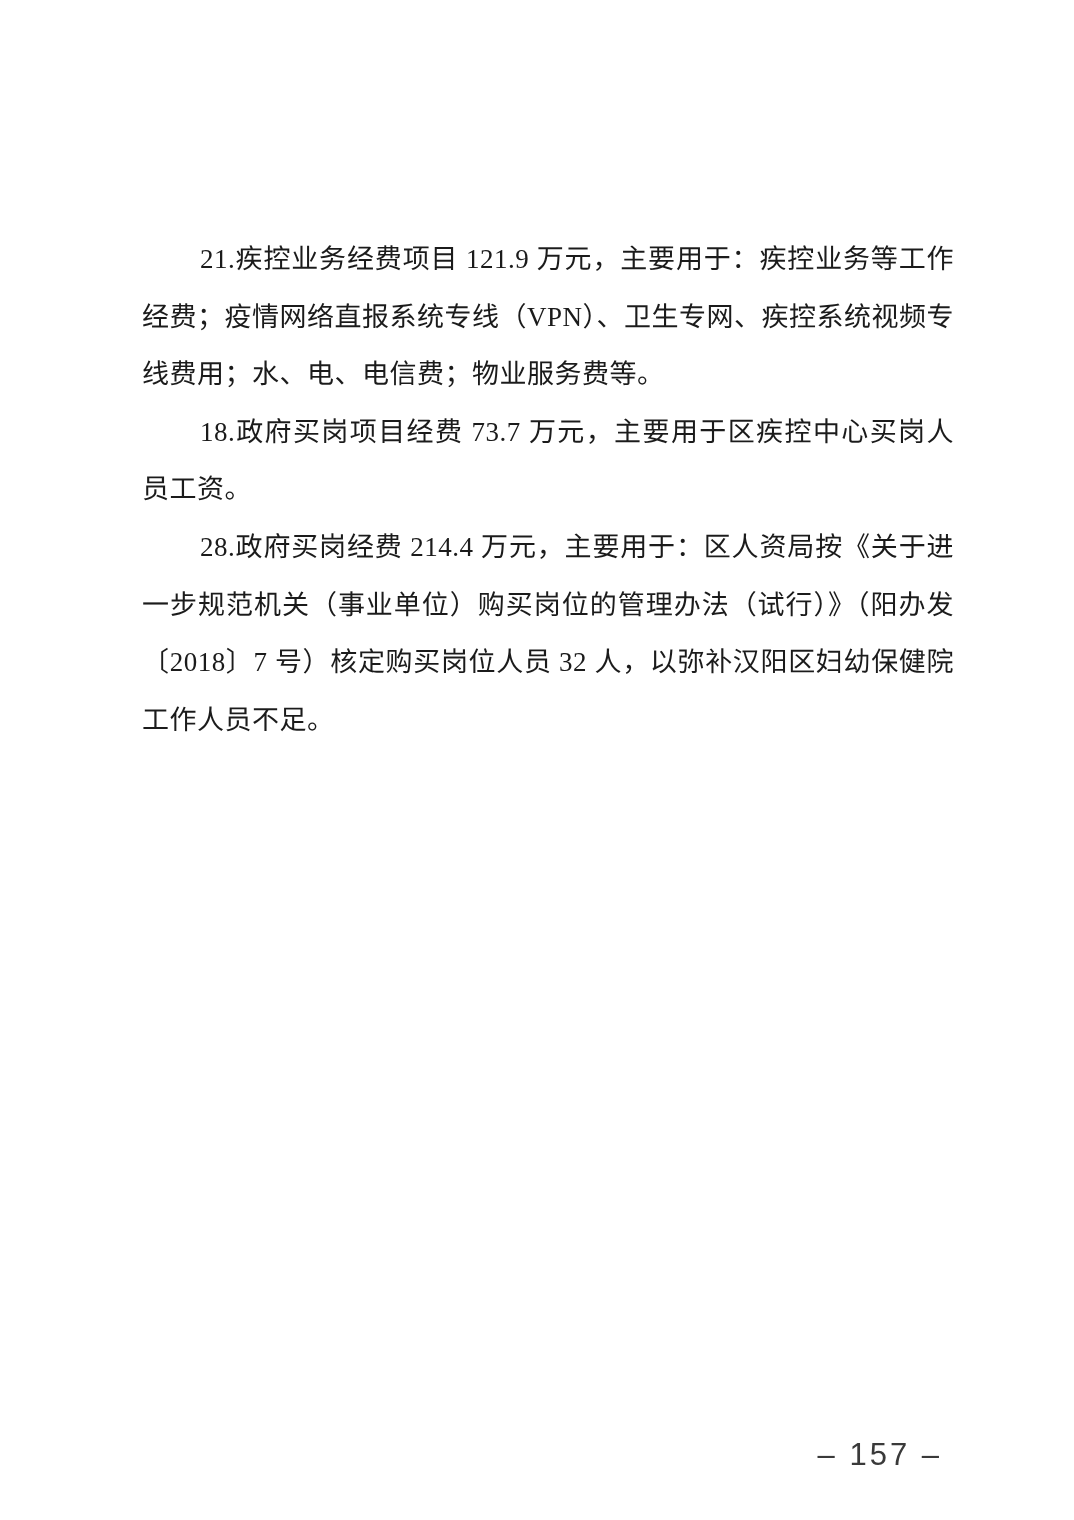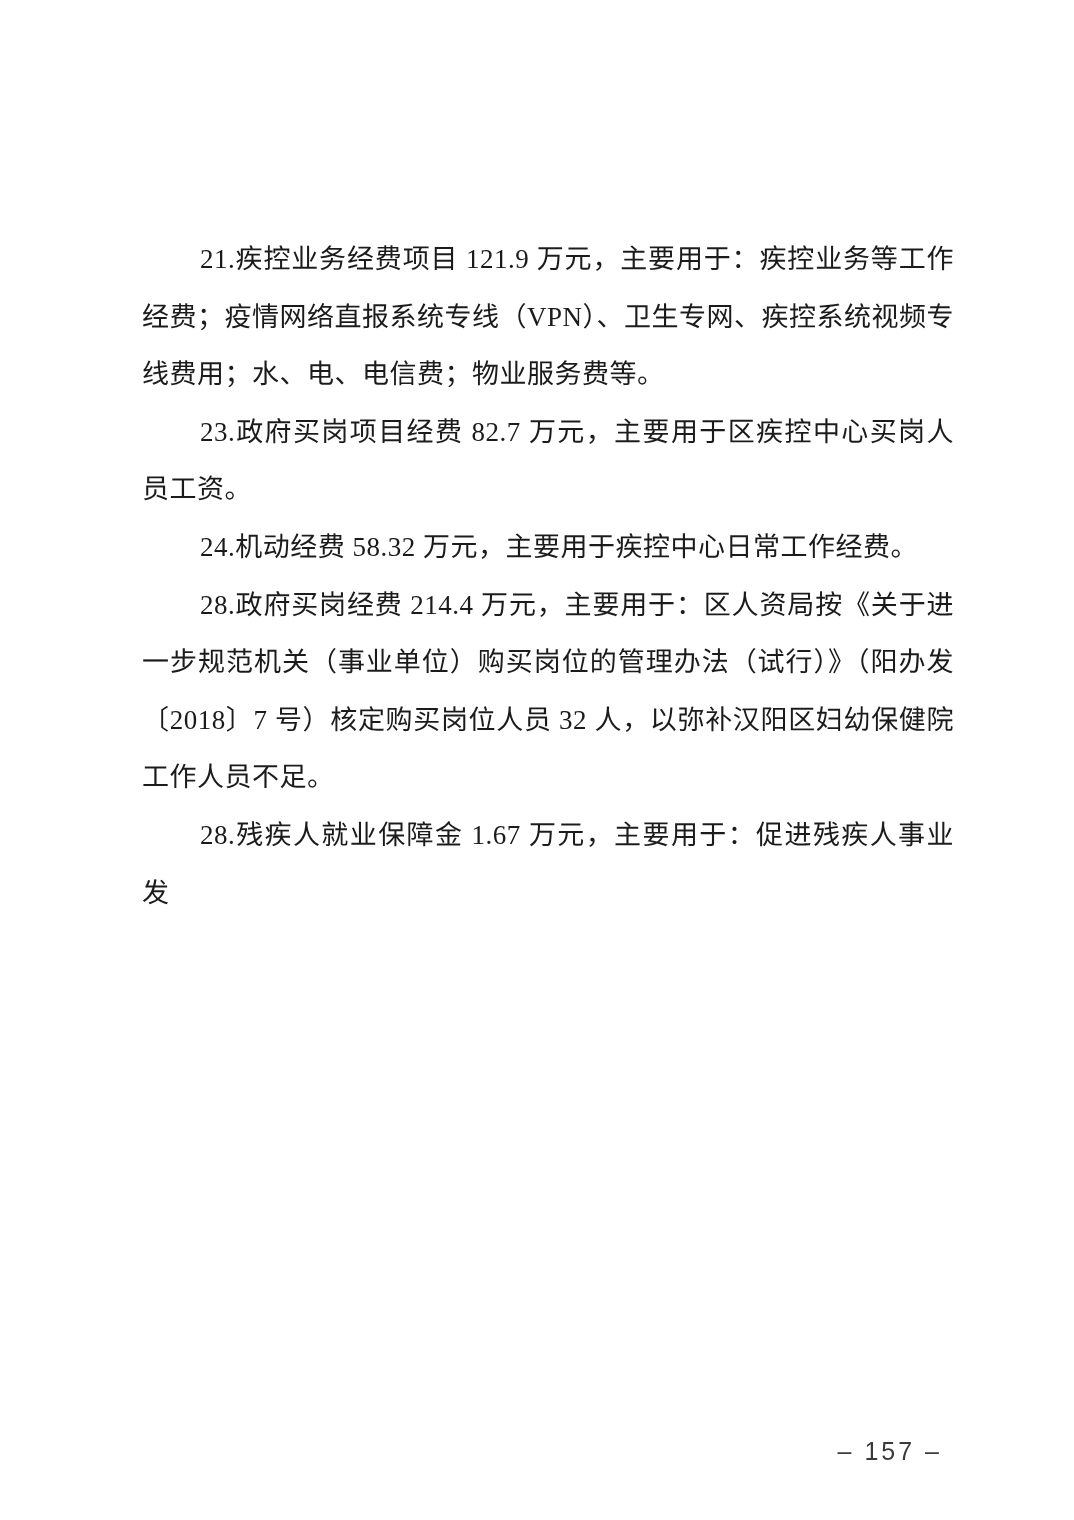--- a/index.html
+++ b/index.html
@@ -31,31 +31,29 @@
     text-indent: 58px;
     text-align: justify;
     text-justify: inter-character;
     letter-spacing: 0.5px;
     font-weight: 400;
   }
   .page-number {
     position: absolute;
     top: 1406px;
     right: 132px;
-    font-size: 25px;
+    font-size: 31px;
     color: #3a3a3a;
     letter-spacing: 3px;
     font-family: "Liberation Sans", "DejaVu Sans", sans-serif;
   }
 </style>
 </head>
 <body>
 
 <div class="page">
   <div class="content">
     <p class="para">21.疾控业务经费项目 121.9 万元，主要用于：疾控业务等工作经费；疫情网络直报系统专线（VPN）、卫生专网、疾控系统视频专线费用；水、电、电信费；物业服务费等。</p>
-    <p class="para">23.政府买岗项目经费 82.7 万元，主要用于区疾控中心买岗人员工资。</p>
-    <p class="para">24.机动经费 58.32 万元，主要用于疾控中心日常工作经费。</p>
+    <p class="para">18.政府买岗项目经费 73.7 万元，主要用于区疾控中心买岗人员工资。</p>
     <p class="para">28.政府买岗经费 214.4 万元，主要用于：区人资局按《关于进一步规范机关（事业单位）购买岗位的管理办法（试行）》（阳办发〔2018〕7 号）核定购买岗位人员 32 人，以弥补汉阳区妇幼保健院工作人员不足。</p>
-    <p class="para">28.残疾人就业保障金 1.67 万元，主要用于：促进残疾人事业发</p>
   </div>
   <div class="page-number">– 157 –</div>
 </div>
 
 </body></html>

